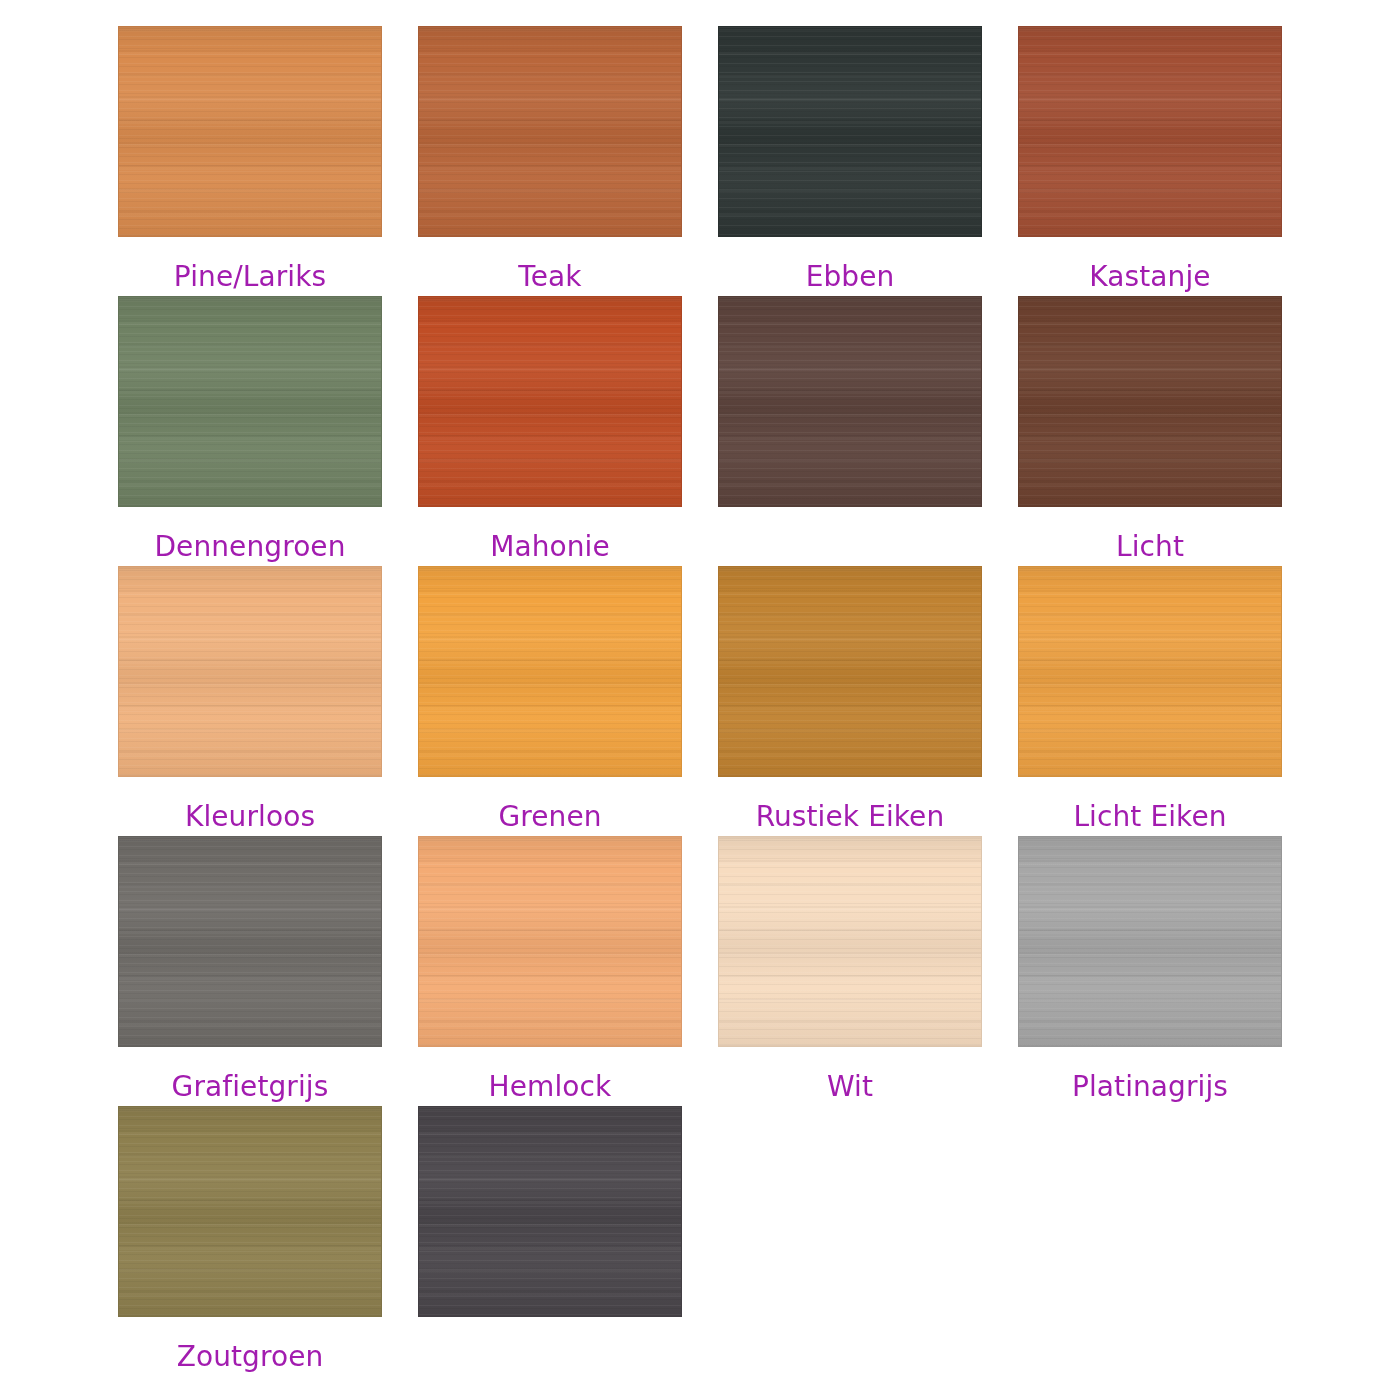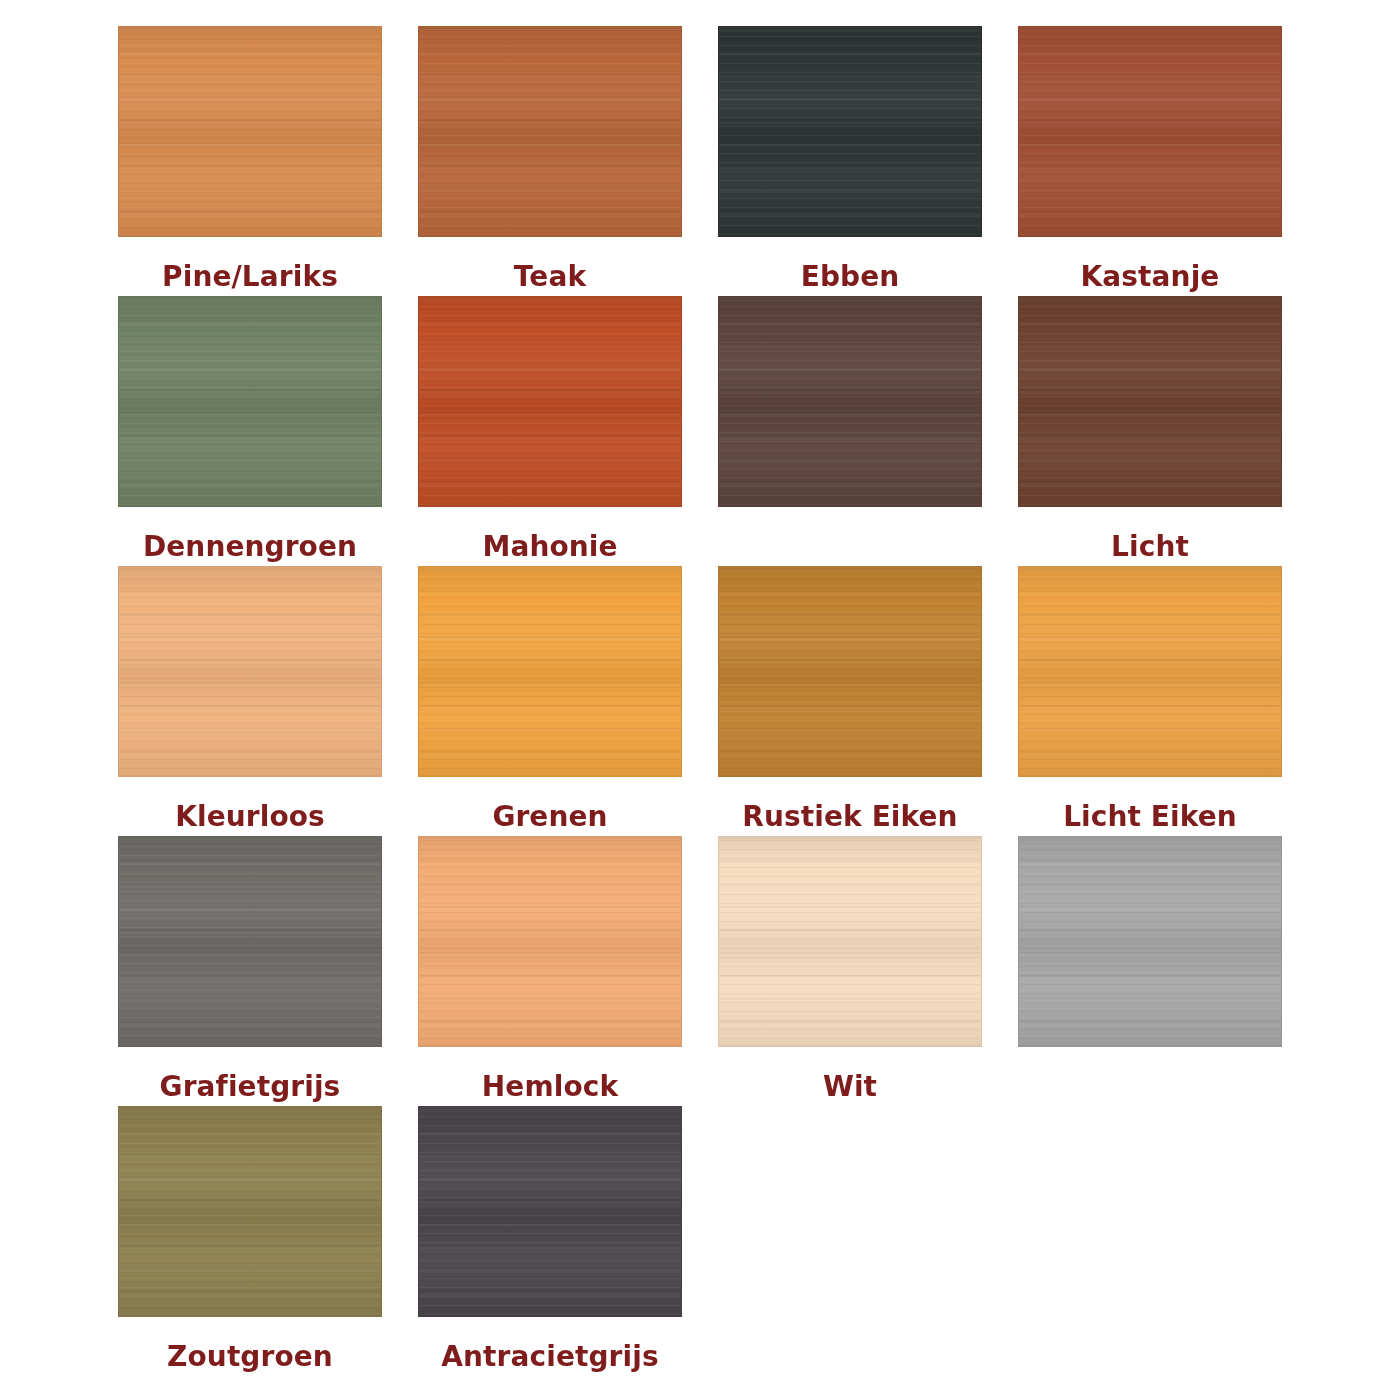--- a/index.html
+++ b/index.html
@@ -77,22 +77,22 @@
         rgba(255,255,255,0.05) 34%,
         rgba(0,0,0,0.05) 52%,
         rgba(255,255,255,0.04) 72%,
         rgba(0,0,0,0.06) 100%
       );
     pointer-events: none;
   }
 
   .swatch-label {
     font-size: 28px;
-    font-weight: 700;
-    color: #7f1d1d;
+    font-weight: 400;
+    color: #a21caf;
     letter-spacing: 0.1px;
     text-align: center;
     line-height: 1;
     padding-top: 26px;
     white-space: nowrap;
   }
 </style>
 </head>
 <body>
 
@@ -184,27 +184,27 @@
       <div class="swatch-cell">
         <div class="swatch-chip" style="background-color: rgb(247, 220, 192);">
           <div class="grain"></div>
         </div>
         <div class="swatch-label">Wit</div>
       </div>
       <div class="swatch-cell">
         <div class="swatch-chip" style="background-color: rgb(167, 167, 167);">
           <div class="grain"></div>
         </div>
+        <div class="swatch-label">Platinagrijs</div>
       </div>
       <div class="swatch-cell">
         <div class="swatch-chip" style="background-color: rgb(141, 127, 78);">
           <div class="grain"></div>
         </div>
         <div class="swatch-label">Zoutgroen</div>
       </div>
       <div class="swatch-cell">
         <div class="swatch-chip" style="background-color: rgb(74, 70, 75);">
           <div class="grain"></div>
         </div>
-        <div class="swatch-label">Antracietgrijs</div>
       </div>
     </div>
 </div>
 
 </body></html>

